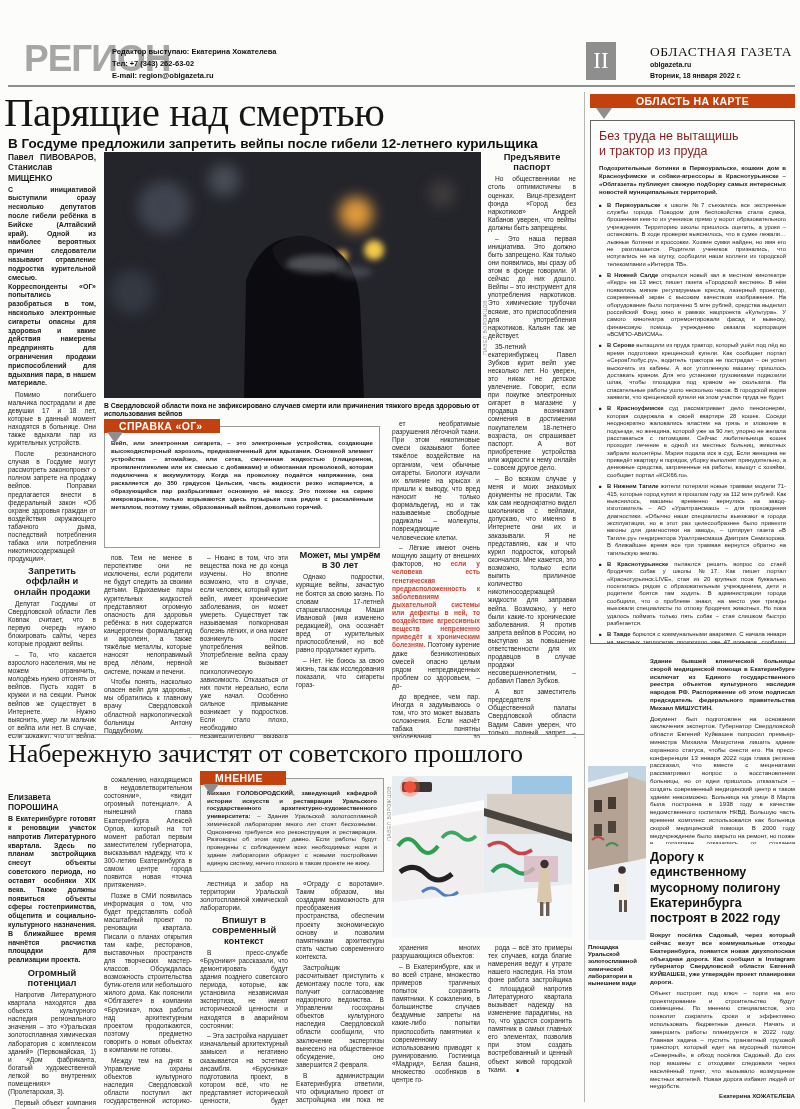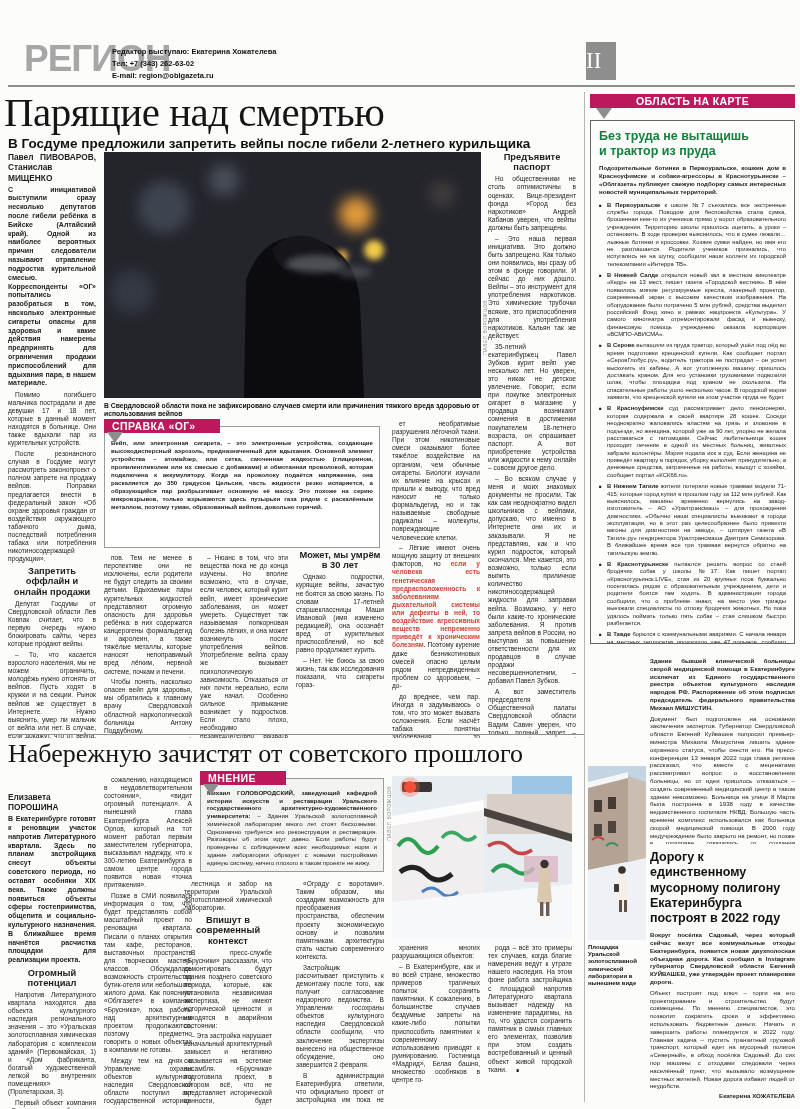--- a/index.html
+++ b/index.html
@@ -5,50 +5,50 @@
   *{box-sizing:border-box;margin:0;padding:0}
   html,body{background:#e8e8e8}
   .page{position:relative;width:800px;height:1109px;margin:0 auto;background:#fcfcfb;
     font-family:"Liberation Sans",sans-serif;color:#1b1b1b;overflow:hidden}
   .abs{position:absolute}
   .hrule{background:#8f8f8f}
   
   .masthead-section{font-size:37px;font-weight:700;color:#a6a6a6;letter-spacing:-1px}
   .ed-info{font-size:7.5px;font-weight:700;line-height:1.6;color:#111}
   .pagenum{background:#8e8e8e;color:#fff;font-family:"Liberation Serif",serif;font-size:23px;
-    text-align:left;line-height:38px}
+    text-align:center;line-height:38px}
   .paper-name{font-family:"Liberation Serif",serif;font-size:13.5px;letter-spacing:.6px;color:#111}
   .paper-sub{font-size:7px;font-weight:700;line-height:1.55;color:#111}
   
   .headline1{font-family:"Liberation Serif",serif;font-size:41px;letter-spacing:-.5px;color:#151515;line-height:1}
   .headline2{font-family:"Liberation Serif",serif;font-size:26px;color:#151515;line-height:1.05}
   .subhead{font-weight:700;font-size:13.5px;color:#111}
   
   .col{font-size:6.6px;line-height:1.23;text-align:justify;overflow:hidden;color:#1d1d1d}
   .col p{margin:0 0 2.5px;text-indent:7px}
   .col p.lead{font-weight:700;font-size:7px;text-indent:0;line-height:1.26}
   .byline{font-weight:700;font-size:8.3px;line-height:1.25;margin-bottom:6px;text-indent:0!important}
   .colsub{font-weight:700;font-size:9.3px;text-align:center;line-height:1.12;margin:4px 0 3px;text-indent:0!important}
   .red{color:#cc4433;font-weight:700}
   .endmark{display:inline-block;font-size:6px;color:#111}
   
-  .banner{background:#be185d;color:#fff;font-weight:700;letter-spacing:.4px;
-    font-size:10.5px;line-height:14px;padding:0 8px;white-space:nowrap}
+  .banner{background:#c2410c;color:#fff;font-weight:700;letter-spacing:.4px;
+    font-size:10.5px;line-height:14px;padding:0 15px;white-space:nowrap}
   .tri{width:0;height:0;border-left:8px solid transparent;border-right:8px solid transparent;
     border-top:11px solid #8e8e8e}
   .boxed{border:1px solid #9a9a9a;background:#fff;overflow:hidden}
   .sprav-text{font-size:6.1px;font-weight:700;line-height:1.32;color:#222;text-align:justify;padding:12px 6px 4px}
   .opinion-author{font-size:6.1px;font-weight:700;line-height:1.25;text-align:justify}
   .opinion-text{font-size:6.1px;line-height:1.27;text-align:justify;padding:10px 6px 4px}
   .caption{font-weight:700;font-size:6.8px;line-height:1.2;color:#111}
   .vcred{font-size:5px;color:#8a8a8a;letter-spacing:.5px;writing-mode:vertical-rl;
     transform:rotate(180deg);white-space:nowrap}
   
   .sidebox{border:1px solid #666;padding:8px 8px 4px;overflow:hidden;background:#fdfdfc}
-  .side-title{font-weight:700;font-size:12.5px;line-height:1.2;color:#15803d}
+  .side-title{font-weight:400;font-size:12.5px;line-height:1.2;color:#7f1d1d}
   .side-lead{font-weight:700;font-size:6.1px;line-height:1.3;margin:5px 0 6px;text-align:justify}
   .side-list{list-style:none;font-size:5.9px;line-height:1.25;text-align:justify}
   .side-list li{position:relative;padding-left:8px;margin-bottom:4px}
   .side-list li::before{content:"■";position:absolute;left:0;top:1px;font-size:4.5px}
   .side-list b{font-weight:700}
   .rb-title{font-weight:700;font-size:12.5px;line-height:1.22;color:#111}
   .rb-lead{font-weight:700;font-size:6.1px;line-height:1.28;text-align:justify;margin:5px 0 3px}
   .rb-body{font-size:6.1px;line-height:1.28;text-align:justify}
   .rb-sign{font-weight:700;font-size:6.1px;text-align:right;margin-top:2px}
   .photo{overflow:hidden;background:#ccc}
@@ -59,25 +59,30 @@
 
 <div class="page">
 
   <div class="abs masthead-section" style="left:24px;top:38px">РЕГИОН</div>
   <div class="abs ed-info" style="left:112px;top:46px;width:230px">
     <div>Редактор выступаю: Екатерина Хожателева</div>
     <div>Тел: +7 (343) 262-63-02</div>
     <div>E-mail: region@oblgazeta.ru</div>
   </div>
   <div class="abs pagenum" style="left:586px;top:42px;width:30px;height:38px">II</div>
+  <div class="abs" style="left:650px;top:44px;width:146px">
+    <div class="paper-name">ОБЛАСТНАЯ ГАЗЕТА</div>
+    <div class="paper-sub">oblgazeta.ru</div>
+    <div class="paper-sub">Вторник, 18 января 2022 г.</div>
+  </div>
   <div class="abs hrule" style="left:8px;top:85px;width:787px;height:2px"></div>
   <div class="abs" style="left:584px;top:92px;width:1px;height:1010px;background:#b5b5b5"></div>
 
   <div class="abs headline1" style="left:4px;top:92px">Парящие над смертью</div>
-  <div class="abs subhead" style="left:8px;top:136px;width:576px">В Госдуме предложили запретить вейпы после гибели 2-летнего курильщика</div>
+  <div class="abs subhead" style="left:8px;top:136px;width:576px">В Госдуме предложили запретить вейпы после гибели 12-летнего курильщика</div>
 
   <div class="abs col" style="left:8px;top:152px;width:88px;height:586px">
     <p class="byline">Павел ПИВОВАРОВ, Станислав МИЩЕНКО</p>
     <p class="lead">С инициативой выступили сразу несколько депутатов после гибели ребёнка в Бийске (Алтайский край). Одной из наиболее вероятных причин следователи называют отравление подростка курительной смесью. Корреспонденты «ОГ» попытались разобраться в том, насколько электронные сигареты опасны для здоровья и какие действия намерены предпринять для ограничения продажи приспособлений для вдыхания пара, в нашем материале.</p>
     <p>Помимо погибшего мальчика пострадали и две девушки 17 и 18 лет, которые в данный момент находятся в больнице. Они также вдыхали пар из курительных устройств.</p>
     <p>После резонансного случая в Госдуме могут рассмотреть законопроект о полном запрете на продажу вейпов. Поправки предлагается внести в федеральный закон «Об охране здоровья граждан от воздействия окружающего табачного дыма, последствий потребления табака или потребления никотиносодержащей продукции».</p>
     <p class="colsub">Запретить оффлайн и онлайн продажи</p>
     <p>Депутат Госдумы от Свердловской области Лев Ковпак считает, что в первую очередь нужно блокировать сайты, через которые продают вейпы.</p>
     <p><span>– То, что касается взрослого населения, мы не можем ограничить, молодёжь нужно отгонять от вейпов. Пусть ходят в кружки и на секции. Рынок вейпов же существует в Интернете. Нужно выяснить, умер ли мальчик от вейпа или нет. В случае, если докажут, что от вейпа, то там уже будет рассматриваться законопроект о необходимости ограничений. Кстати, у меня самого трое детей. </span></p>
 
@@ -182,21 +187,21 @@
 
   <div class="abs boxed" style="left:200px;top:778px;width:184px;height:94px;background:#f3f3f1">
     <div class="opinion-text">
       <span class="opinion-author">Михаил ГОЛОБОРОДСКИЙ, заведующий кафедрой истории искусств и реставрации Уральского государственного архитектурно-художественного университета:</span>
       <span>– Здания Уральской золотосплавной химической лаборатории много лет стоят бесхозными. Однозначно требуется его реконструкция и реставрация. Разговоры об этом идут давно. Если работы будут проведены с соблюдением всех необходимых норм и здание лаборатории образует с новыми постройками единую систему, ничего плохого в таком проекте не вижу.</span>
     </div>
   </div>
   <div class="abs banner" style="left:200px;top:771px;width:86px">МНЕНИЕ</div>
   <div class="abs tri" style="left:203px;top:784px"></div>
 
-  <div class="abs col" style="left:184px;top:880px;width:88px;height:226px">
+  <div class="abs col" style="left:200px;top:880px;width:88px;height:226px">
     <p>лестница и забор на территории Уральской золотосплавной химической лаборатории.</p>
     <p class="colsub">Впишут в современный контекст</p>
     <p>В пресс-службе «Брусники» рассказали, что демонтировать будут здания позднего советского периода, которые, как установила независимая экспертиза, не имеют исторической ценности и находятся в аварийном состоянии:</p>
     <p>– Эта застройка нарушает изначальный архитектурный замысел и негативно сказывается на эстетике ансамбля. «Брусника» подготовила проект, в котором всё, что не представляет исторической ценности, будет демонтировано. При этом мы, безусловно, сохраним и отреставрируем все объекты культурного наследия – «Лабораторию», «Жилой дом», «Флигель»,</p>
   </div>
   <div class="abs col" style="left:296px;top:880px;width:88px;height:226px">
     <p>«Ограду с воротами». Таким образом, мы создадим возможность для преображения пространства, обеспечим проекту экономическую основу и позволим памятникам архитектуры стать частью современного контекста.</p>
     <p>Застройщик рассчитывает приступить к демонтажу после того, как получит согласование надзорного ведомства. В Управлении госохраны объектов культурного наследия Свердловской области сообщили, что заключение экспертизы вынесено на общественное обсуждение, оно завершится 2 февраля.</p>
     <p>В администрации Екатеринбурга ответили, что официально проект от застройщика им пока не поступал.</p>
 

